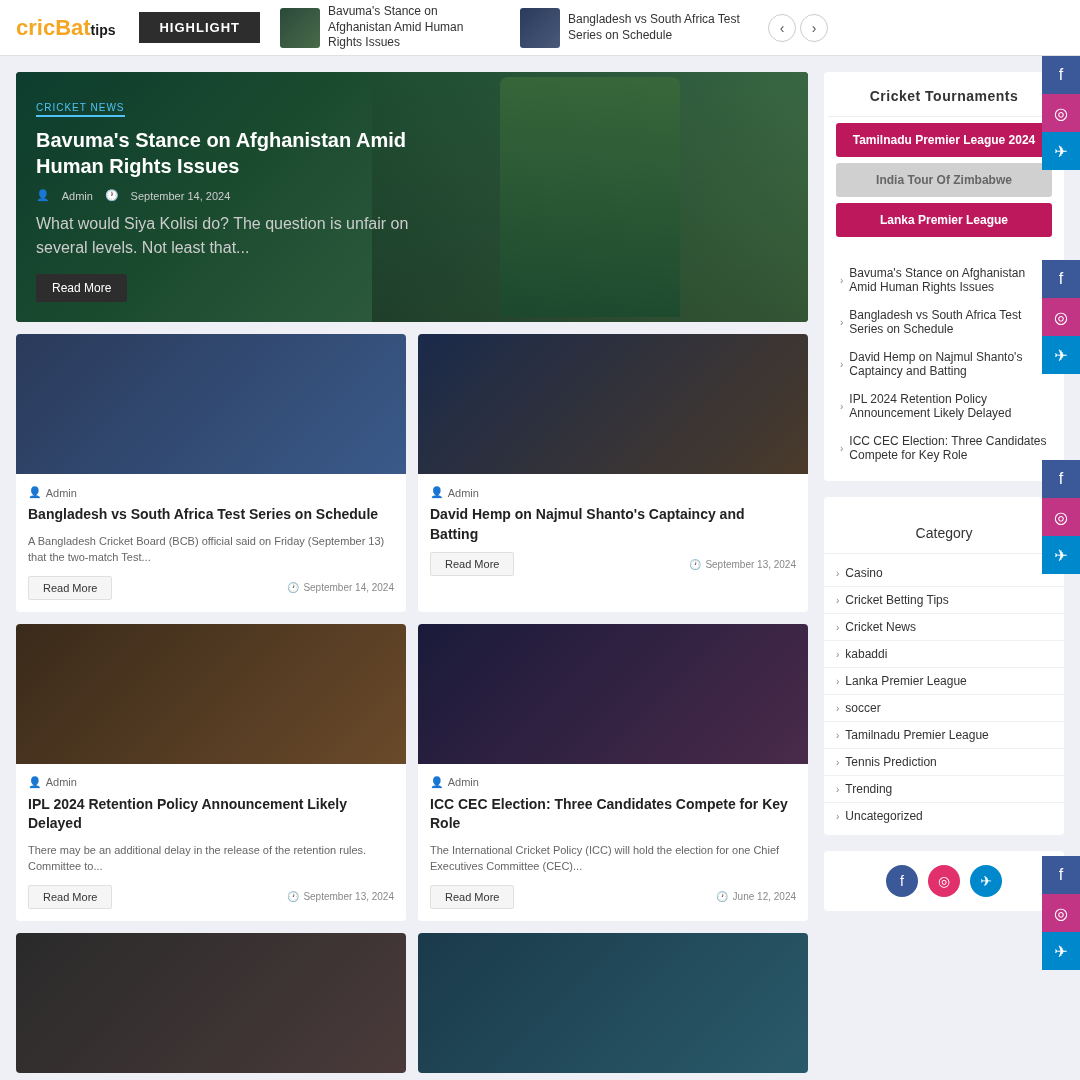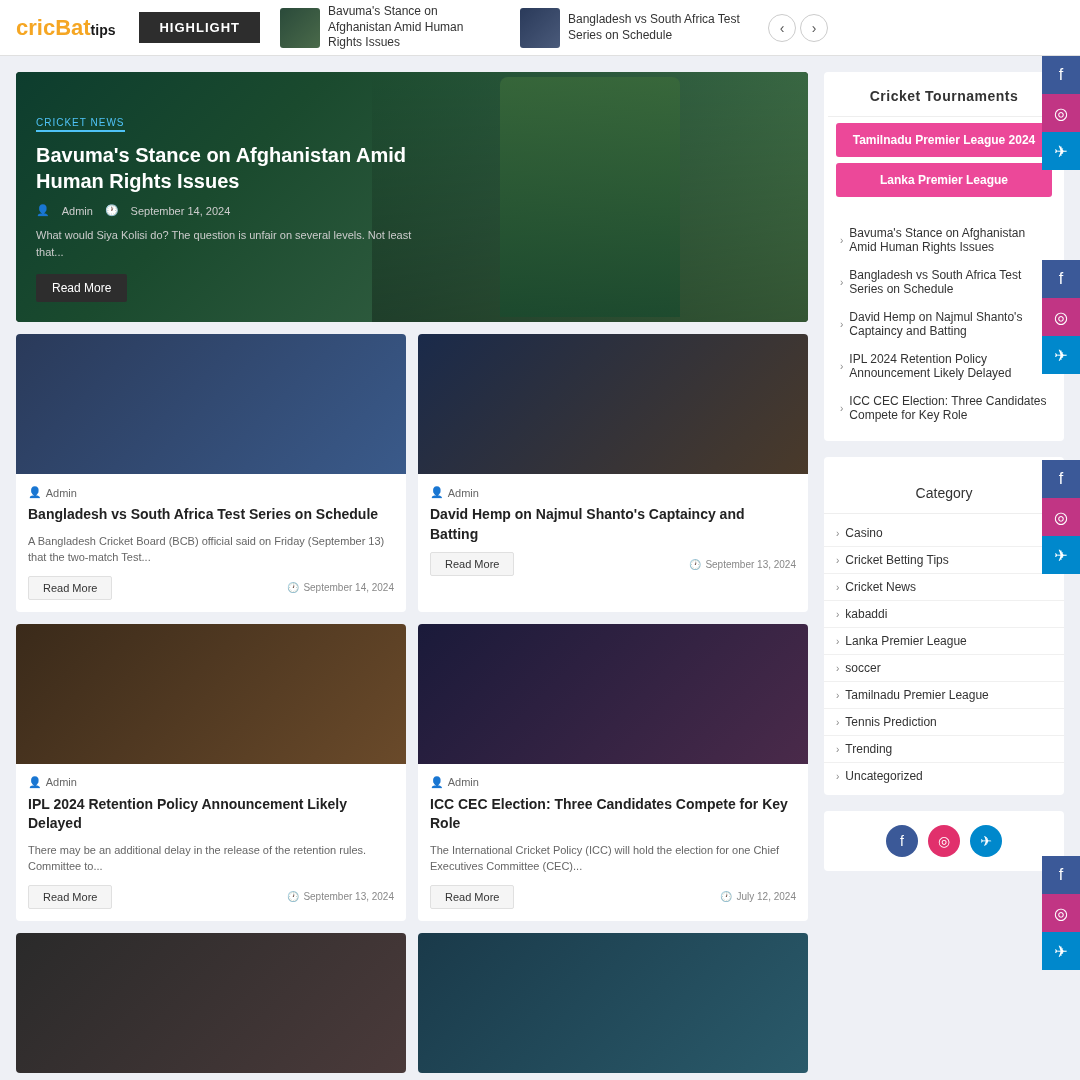--- a/index.html
+++ b/index.html
@@ -27,39 +27,39 @@
 
     
     .featured-card { background: #1a2a1a; border-radius: 4px; overflow: hidden; position: relative; min-height: 250px; display: flex; align-items: flex-end; }
     .featured-bg { position: absolute; top: 0; left: 0; right: 0; bottom: 0; background: linear-gradient(135deg, #0d3d2e 0%, #1a4a2e 30%, #2d5a3d 60%, #4a7a4a 100%); }
     .featured-player { position: absolute; right: 0; top: 0; bottom: 0; width: 55%; background: linear-gradient(to bottom, transparent, rgba(0,0,0,0.3)); display: flex; align-items: center; justify-content: center; }
     .player-silhouette { width: 180px; height: 240px; background: linear-gradient(to bottom, #3a6a3a, #1a4a2e); border-radius: 8px 8px 0 0; opacity: 0.8; }
     .featured-content { position: relative; z-index: 2; padding: 20px; max-width: 55%; }
     .featured-tag { color: #4fc3f7; font-size: 10px; text-transform: uppercase; letter-spacing: 1px; border-bottom: 2px solid #4fc3f7; display: inline-block; padding-bottom: 2px; margin-bottom: 10px; }
     .featured-title { color: #fff; font-size: 20px; font-weight: bold; line-height: 1.3; margin-bottom: 10px; }
     .featured-meta { display: flex; align-items: center; gap: 12px; color: #ccc; font-size: 11px; margin-bottom: 10px; }
-    .featured-excerpt { color: #ccc; font-size: 11px; line-height: 1.5; margin-bottom: 14px; }
+    .featured-excerpt { color: #ccc; font-size: 16px; line-height: 1.5; margin-bottom: 14px; }
     .read-more-btn { background: #2d2d2d; color: #fff; border: none; padding: 7px 16px; font-size: 12px; cursor: pointer; border-radius: 2px; }
 
     
     .article-grid { display: grid; grid-template-columns: 1fr 1fr; gap: 12px; }
     .article-card { background: #fff; border-radius: 4px; overflow: hidden; }
     .article-img-placeholder { width: 100%; height: 140px; }
     .article-body { padding: 12px; }
     .article-author { font-size: 11px; color: #666; margin-bottom: 6px; display: flex; align-items: center; gap: 4px; }
     .article-title { font-size: 14px; font-weight: bold; color: #222; line-height: 1.4; margin-bottom: 8px; }
     .article-excerpt { font-size: 11px; color: #666; line-height: 1.5; margin-bottom: 10px; }
     .article-footer { display: flex; align-items: center; justify-content: space-between; }
     .article-read-more { background: #f5f5f5; border: 1px solid #e0e0e0; color: #333; padding: 5px 14px; font-size: 11px; cursor: pointer; border-radius: 2px; }
     .article-date { font-size: 10px; color: #888; display: flex; align-items: center; gap: 4px; }
 
     
     .sidebar-section { background: #fff; border-radius: 4px; padding: 4px; overflow: hidden; }
     .sidebar-title { text-align: center; font-size: 14px; font-weight: bold; color: #333; padding: 12px; border-bottom: 1px solid #eee; letter-spacing: 0.5px; }
-    .tournament-btn { display: block; width: calc(100% - 16px); margin: 6px 8px; padding: 10px; text-align: center; font-size: 12px; font-weight: bold; color: #fff; background: #ec4899; border: none; cursor: pointer; border-radius: 3px; }
+    .tournament-btn { display: block; width: calc(100% - 16px); margin: 6px 8px; padding: 10px; text-align: center; font-size: 12px; font-weight: bold; color: #fff; background: #be185d; border: none; cursor: pointer; border-radius: 3px; }
     .tournament-btn.inactive { background: #d0d0d0; color: #666; }
     .tournament-list { padding: 8px 0 8px; }
     .tournament-link { display: flex; align-items: center; gap: 6px; padding: 7px 12px; font-size: 12px; color: #333; cursor: pointer; }
     .chevron { font-size: 10px; color: #888; }
 
     
     .category-section { background: #fff; border-radius: 4px; overflow: hidden; }
     .category-title { text-align: center; font-size: 14px; font-weight: normal; color: #333; padding: 12px; border-bottom: 1px solid #eee; margin-top: 16px; }
     .category-list { padding: 6px 0; }
     .category-item { display: flex; align-items: center; gap: 6px; padding: 6px 12px; font-size: 12px; color: #333; cursor: pointer; border-bottom: 1px solid #f0f0f0; }
@@ -221,21 +221,21 @@
           <div class="article-author">
             <span>👤</span>
             <span>Admin</span>
           </div>
           <div class="article-title">ICC CEC Election: Three Candidates Compete for Key Role</div>
           <div class="article-excerpt">The International Cricket Policy (ICC) will hold the election for one Chief Executives Committee (CEC)...</div>
           <div class="article-footer">
             <button class="article-read-more">Read More</button>
             <div class="article-date">
               <span>🕐</span>
-              <span>July 12, 2024</span>
+              <span>June 12, 2024</span>
             </div>
           </div>
         </div>
       </div>
     </div>
 
     <div class="article-grid">
       <div class="article-card">
         <div class="article-img-placeholder img-cricket-6"></div>
 
@@ -246,20 +246,21 @@
       </div>
     </div>
 
   </div>
 
   <div class="right-col">
 
     <div class="sidebar-section">
       <div class="sidebar-title">Cricket Tournaments</div>
       <button class="tournament-btn">Tamilnadu Premier League 2024</button>
+      <button class="tournament-btn inactive">India Tour Of Zimbabwe</button>
       <button class="tournament-btn">Lanka Premier League</button>
       <div style="height:8px;"></div>
       <div class="tournament-list">
         <div class="tournament-link">
           <span class="chevron">›</span>
           <span>Bavuma's Stance on Afghanistan Amid Human Rights Issues</span>
         </div>
         <div class="tournament-link">
           <span class="chevron">›</span>
           <span>Bangladesh vs South Africa Test Series on Schedule</span>

